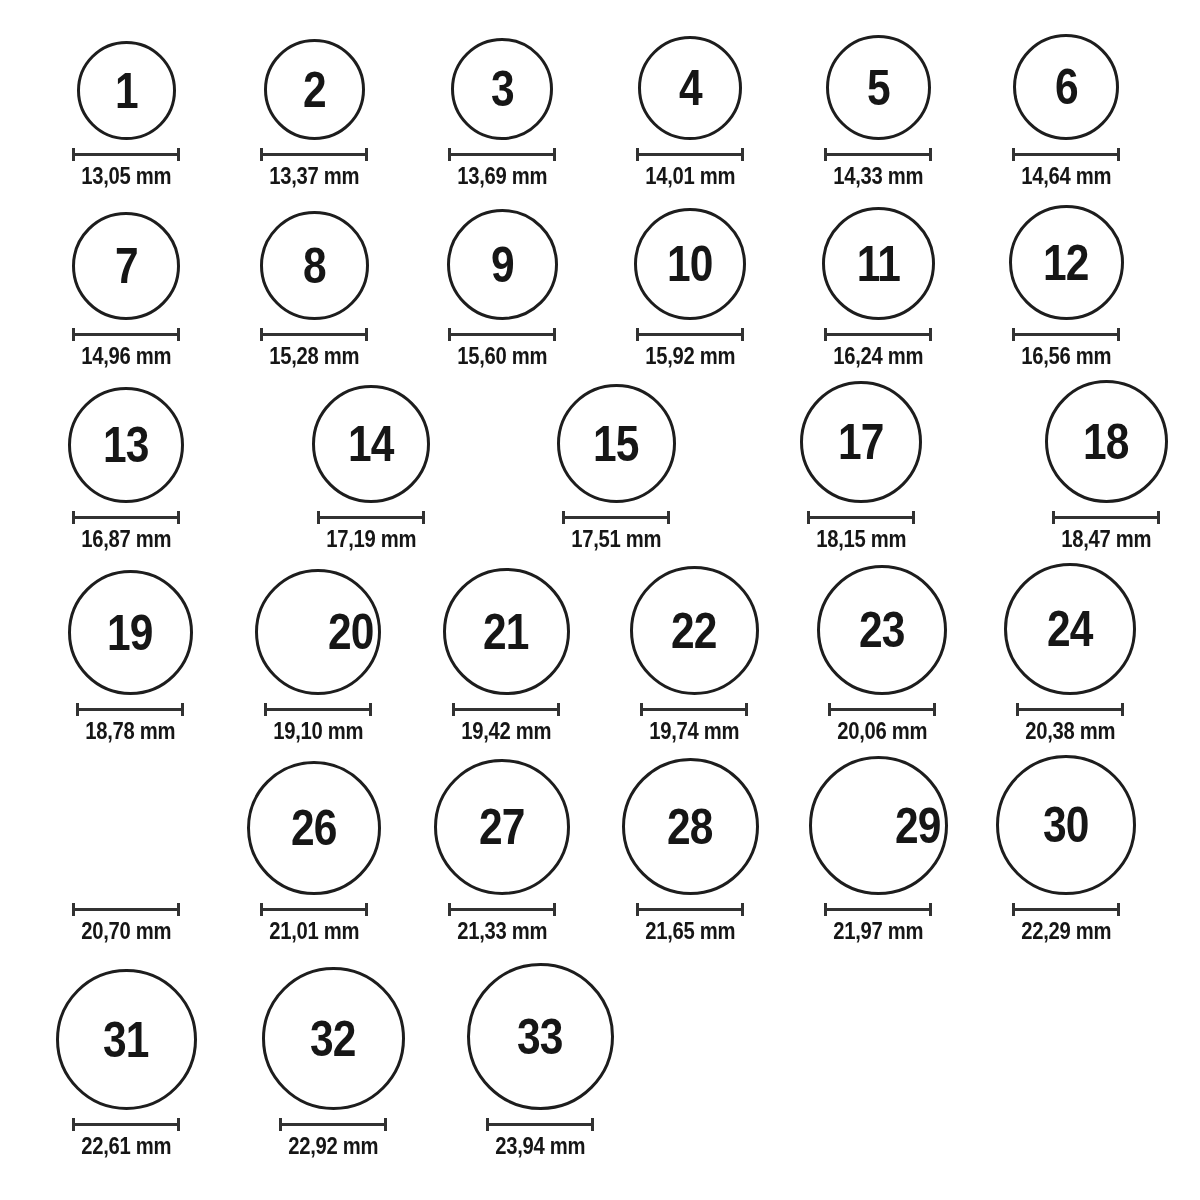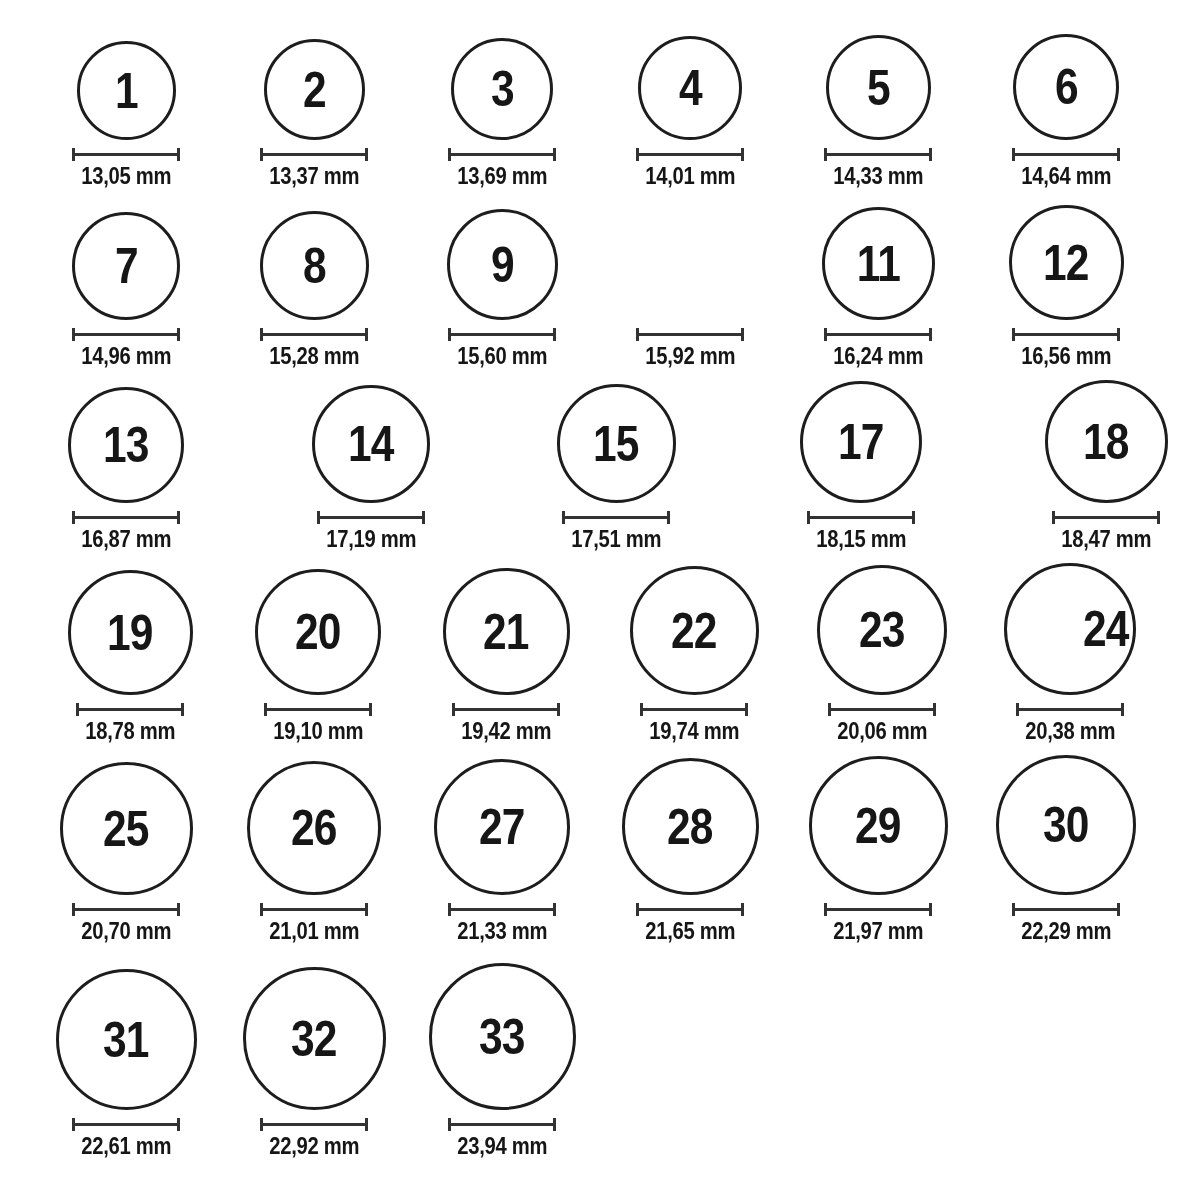--- a/index.html
+++ b/index.html
@@ -157,20 +157,23 @@
       <div class="cell">
         <div class="circle" style="width: 111px; height: 111px;">
           <span class="num">9</span>
         </div>
         <div class="measure">
           <span class="bar"></span>
         </div>
         <div class="label">15,60 mm</div>
       </div>
       <div class="cell">
+        <div class="circle" style="width: 112px; height: 112px;">
+          <span class="num">10</span>
+        </div>
         <div class="measure">
           <span class="bar"></span>
         </div>
         <div class="label">15,92 mm</div>
       </div>
       <div class="cell">
         <div class="circle" style="width: 113px; height: 113px;">
           <span class="num">11</span>
         </div>
         <div class="measure">
@@ -239,21 +242,21 @@
       <div class="cell">
         <div class="circle" style="width: 125px; height: 125px;">
           <span class="num">19</span>
         </div>
         <div class="measure">
           <span class="bar"></span>
         </div>
         <div class="label">18,78 mm</div>
       </div>
       <div class="cell">
-        <div class="circle" style="width: 126px; height: 126px;">
+        <div class="circle" style="width: 126px; height: 126px; justify-content: flex-end;">
           <span class="num">20</span>
         </div>
         <div class="measure">
           <span class="bar"></span>
         </div>
         <div class="label">19,10 mm</div>
       </div>
       <div class="cell">
         <div class="circle" style="width: 127px; height: 127px;">
           <span class="num">21</span>
@@ -275,34 +278,31 @@
       <div class="cell">
         <div class="circle" style="width: 130px; height: 130px;">
           <span class="num">23</span>
         </div>
         <div class="measure">
           <span class="bar"></span>
         </div>
         <div class="label">20,06 mm</div>
       </div>
       <div class="cell">
-        <div class="circle" style="width: 132px; height: 132px; justify-content: flex-end;">
+        <div class="circle" style="width: 132px; height: 132px;">
           <span class="num">24</span>
         </div>
         <div class="measure">
           <span class="bar"></span>
         </div>
         <div class="label">20,38 mm</div>
       </div>
     </div>
     <div class="row" style="height: 200px;">
       <div class="cell">
-        <div class="circle" style="width: 133px; height: 133px;">
-          <span class="num">25</span>
-        </div>
         <div class="measure">
           <span class="bar"></span>
         </div>
         <div class="label">20,70 mm</div>
       </div>
       <div class="cell">
         <div class="circle" style="width: 134px; height: 134px;">
           <span class="num">26</span>
         </div>
         <div class="measure">
@@ -322,39 +322,39 @@
       <div class="cell">
         <div class="circle" style="width: 137px; height: 137px;">
           <span class="num">28</span>
         </div>
         <div class="measure">
           <span class="bar"></span>
         </div>
         <div class="label">21,65 mm</div>
       </div>
       <div class="cell">
-        <div class="circle" style="width: 139px; height: 139px;">
+        <div class="circle" style="width: 139px; height: 139px; justify-content: flex-end;">
           <span class="num">29</span>
         </div>
         <div class="measure">
           <span class="bar"></span>
         </div>
         <div class="label">21,97 mm</div>
       </div>
       <div class="cell">
         <div class="circle" style="width: 140px; height: 140px;">
           <span class="num">30</span>
         </div>
         <div class="measure">
           <span class="bar"></span>
         </div>
         <div class="label">22,29 mm</div>
       </div>
     </div>
-    <div class="row" style="height: 215px;">
+    <div class="row" style="height: 215px; gap: 19px;">
       <div class="cell">
         <div class="circle" style="width: 141px; height: 141px;">
           <span class="num">31</span>
         </div>
         <div class="measure">
           <span class="bar"></span>
         </div>
         <div class="label">22,61 mm</div>
       </div>
       <div class="cell">

